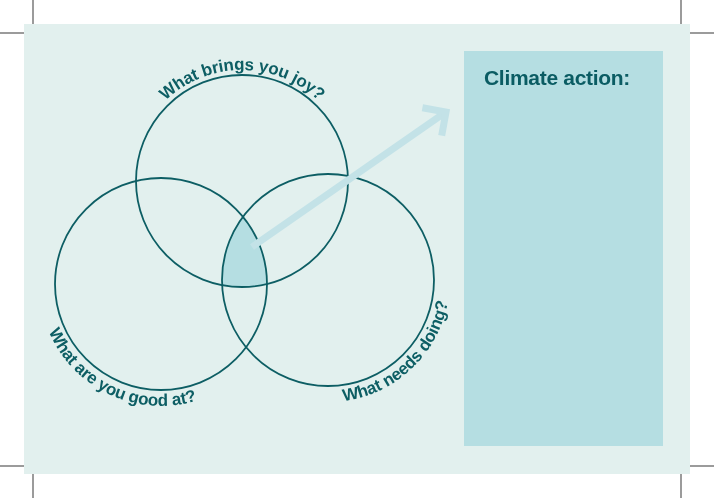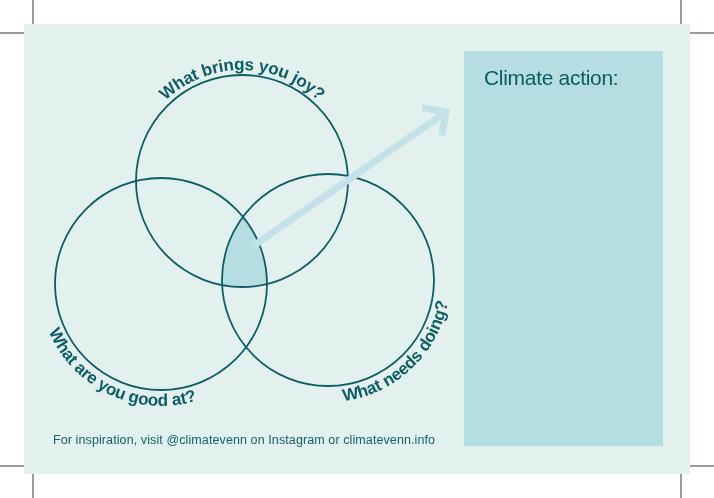--- a/index.html
+++ b/index.html
@@ -46,21 +46,21 @@
     position: absolute;
     left: 464px; top: 51px;
     width: 199px; height: 395px;
     background: #b5dee2;
     box-sizing: border-box;
     padding: 15px 20px;
   }
   .action-panel h2 {
     margin: 0;
     font-family: "Liberation Sans", sans-serif;
-    font-weight: 400;
+    font-weight: 700;
     font-size: 21px;
     letter-spacing: -0.3px;
     color: #0a5c63;
   }
   
   .footer-note {
     position: absolute;
     left: 53px; top: 433px;
     font-family: "Liberation Sans", sans-serif;
     font-size: 12.5px;
@@ -120,15 +120,14 @@
     </text>
     <text class="arc-label" text-anchor="middle">
       <textPath href="#arcNeeds" startOffset="50%">What needs doing?</textPath>
     </text>
   </svg>
 
   <div class="action-panel">
     <h2>Climate action:</h2>
   </div>
 
-  <div class="footer-note">For inspiration, visit @climatevenn on Instagram or climatevenn.info</div>
 
 </div>
 
 </body></html>

